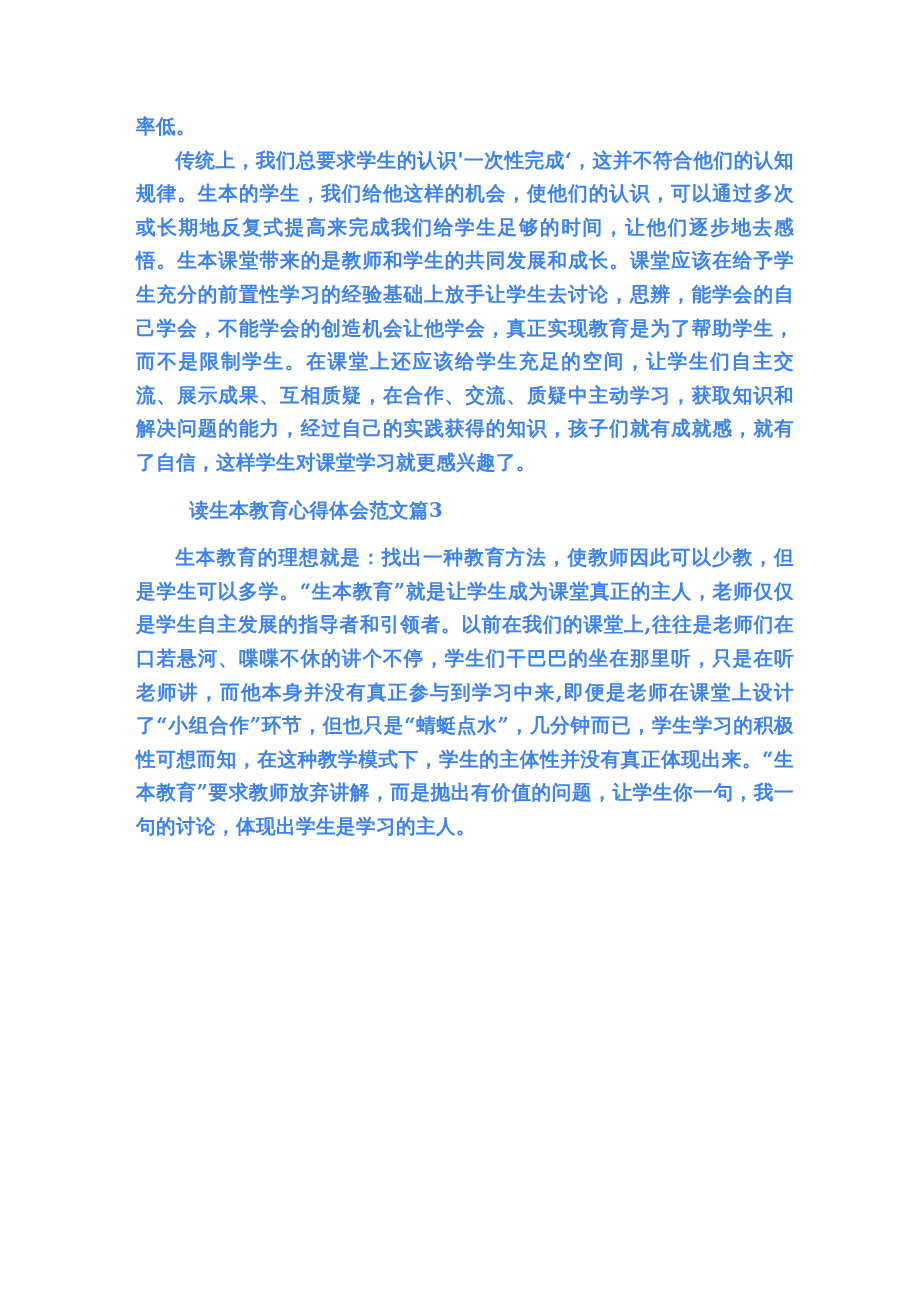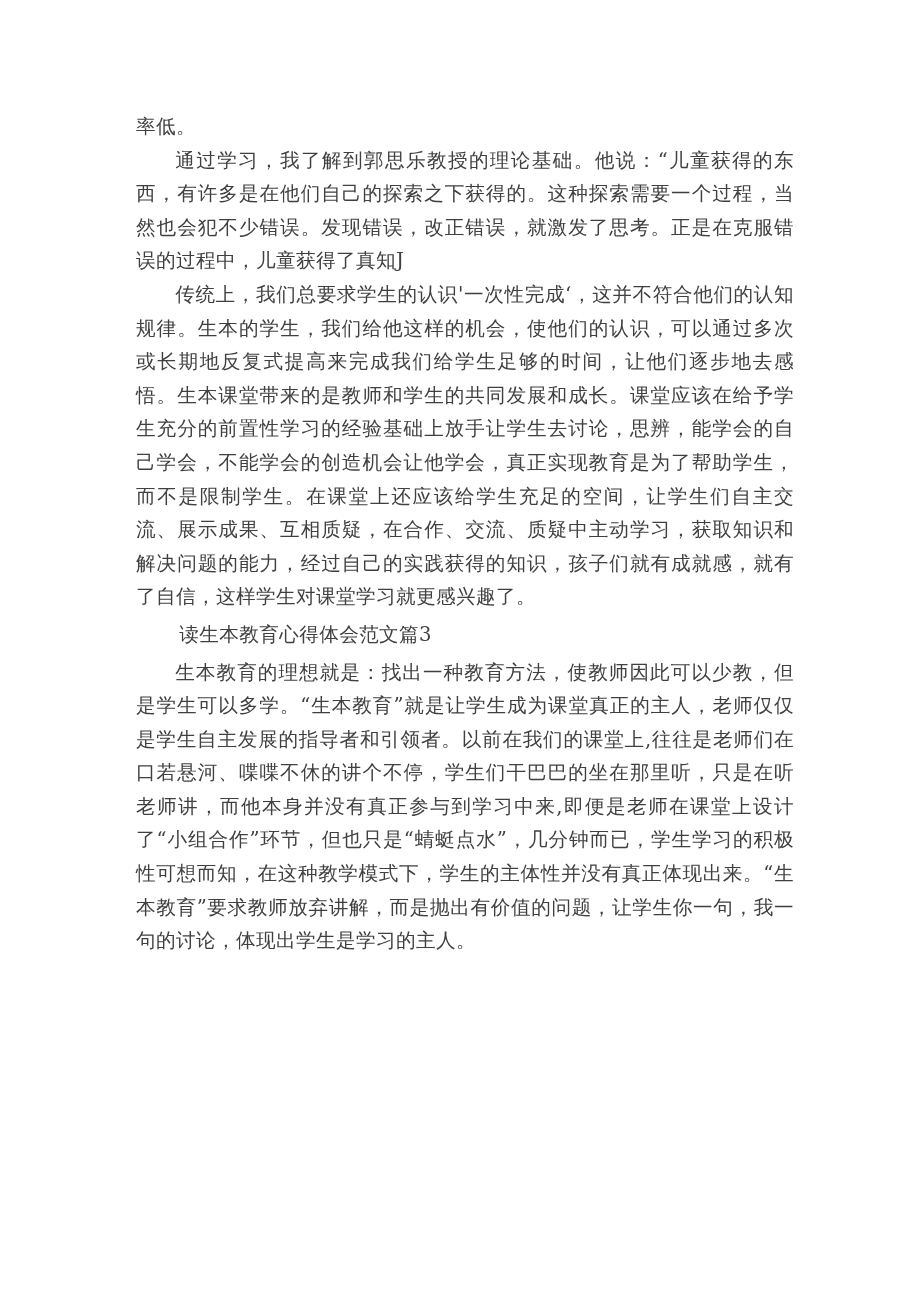--- a/index.html
+++ b/index.html
@@ -5,34 +5,34 @@
     html, body { margin: 0; padding: 0; background: #ffffff; }
     body { width: 920px; height: 1301px; position: relative; overflow: hidden; }
     .page {
       position: absolute;
       left: 136px;
       top: 110px;
       width: 658px;
       font-family: "DejaVu Serif", "Liberation Serif", serif;
       font-size: 19.6px;
       line-height: 33.6px;
-      color: #404040;
+      color: #3b82f6;
       letter-spacing: 0.4px;
+      font-weight: bold;
     }
     .para {
       margin: 0;
       text-align: justify;
       text-justify: inter-character;
       word-break: break-all;
     }
     .indent { text-indent: 2em; }
-    .heading { margin: 4px; text-indent: 2em; }
+    .heading { margin: 14px; text-indent: 2em; }
   </style>
 </head>
 <body>
 
 <div class="page">
   <p class="para">率低。</p>
-  <p class="para indent">通过学习，我了解到郭思乐教授的理论基础。他说：“儿童获得的东西，有许多是在他们自己的探索之下获得的。这种探索需要一个过程，当然也会犯不少错误。发现错误，改正错误，就激发了思考。正是在克服错误的过程中，儿童获得了真知J</p>
   <p class="para indent">传统上，我们总要求学生的认识'一次性完成‘，这并不符合他们的认知规律。生本的学生，我们给他这样的机会，使他们的认识，可以通过多次或长期地反复式提高来完成我们给学生足够的时间，让他们逐步地去感悟。生本课堂带来的是教师和学生的共同发展和成长。课堂应该在给予学生充分的前置性学习的经验基础上放手让学生去讨论，思辨，能学会的自己学会，不能学会的创造机会让他学会，真正实现教育是为了帮助学生，而不是限制学生。在课堂上还应该给学生充足的空间，让学生们自主交流、展示成果、互相质疑，在合作、交流、质疑中主动学习，获取知识和解决问题的能力，经过自己的实践获得的知识，孩子们就有成就感，就有了自信，这样学生对课堂学习就更感兴趣了。</p>
   <p class="heading">读生本教育心得体会范文篇3</p>
   <p class="para indent">生本教育的理想就是：找出一种教育方法，使教师因此可以少教，但是学生可以多学。“生本教育”就是让学生成为课堂真正的主人，老师仅仅是学生自主发展的指导者和引领者。以前在我们的课堂上,往往是老师们在口若悬河、喋喋不休的讲个不停，学生们干巴巴的坐在那里听，只是在听老师讲，而他本身并没有真正参与到学习中来,即便是老师在课堂上设计了“小组合作”环节，但也只是“蜻蜓点水”，几分钟而已，学生学习的积极性可想而知，在这种教学模式下，学生的主体性并没有真正体现出来。“生本教育”要求教师放弃讲解，而是抛出有价值的问题，让学生你一句，我一句的讨论，体现出学生是学习的主人。</p>
 </div>
 
 </body></html>

